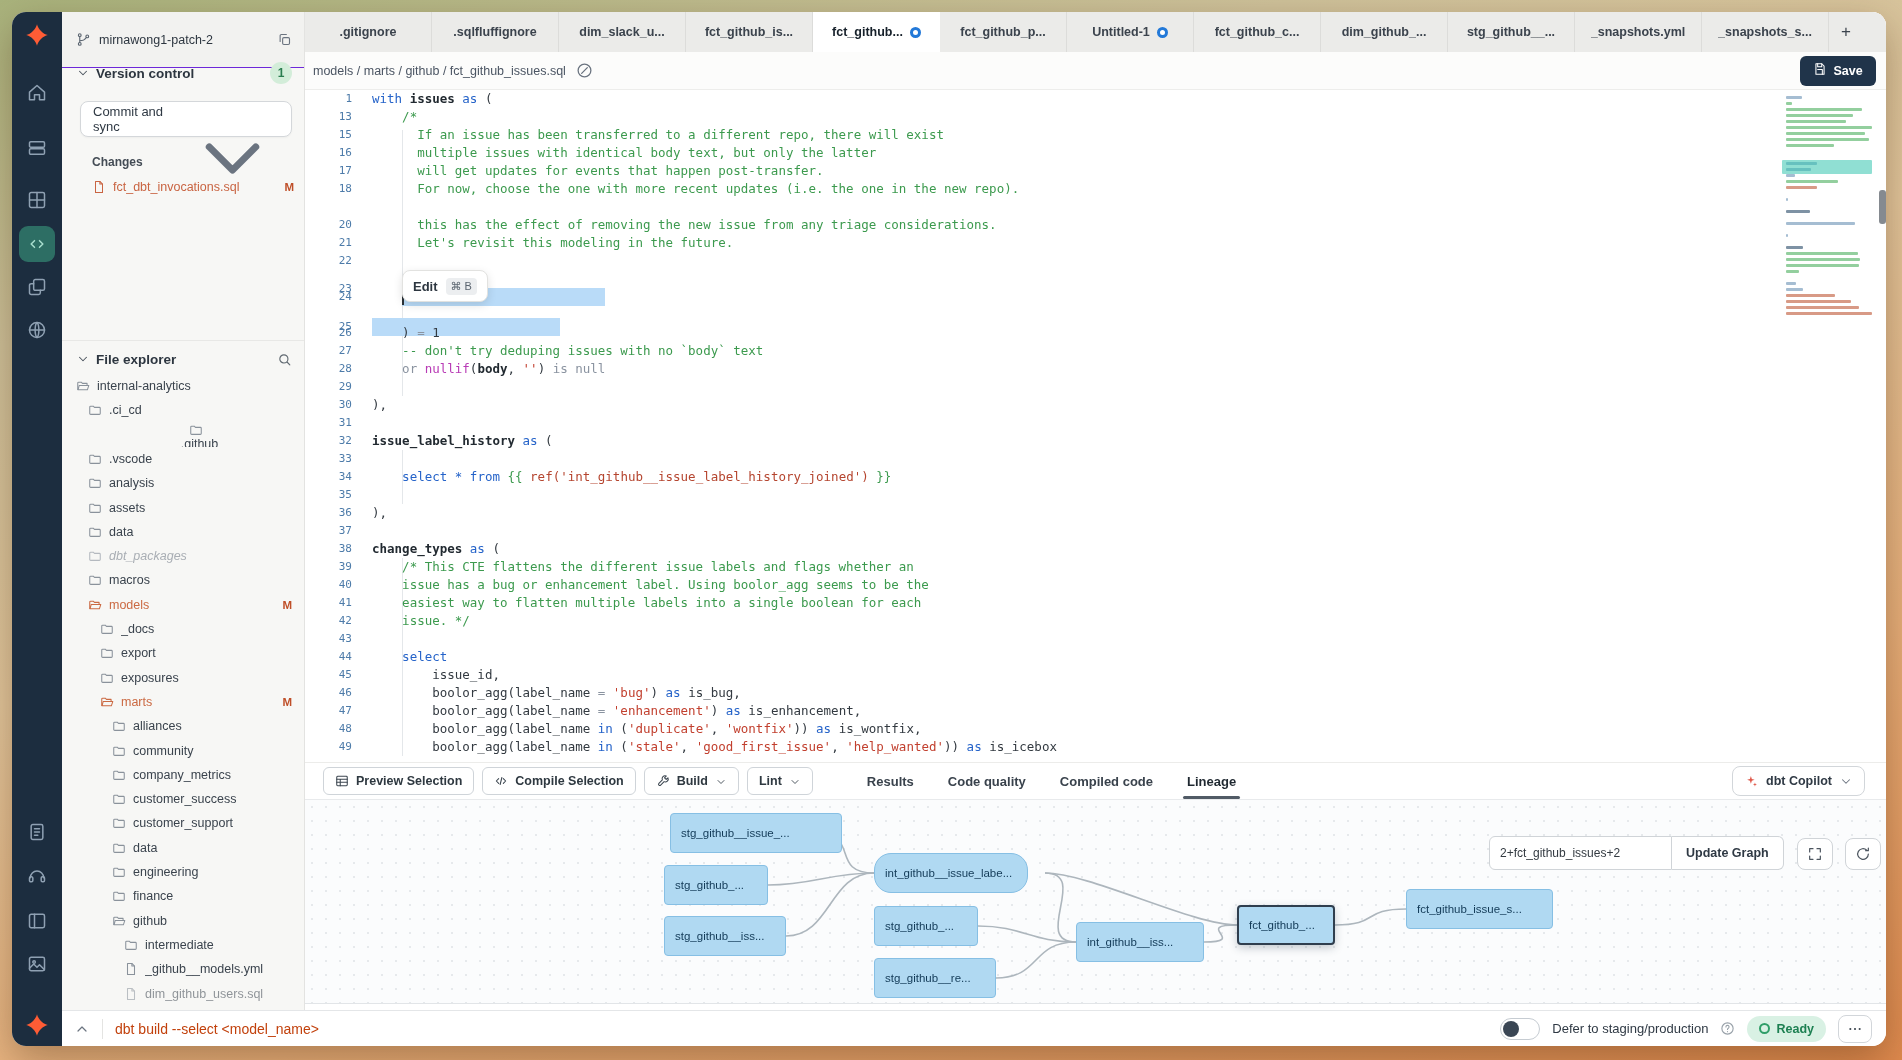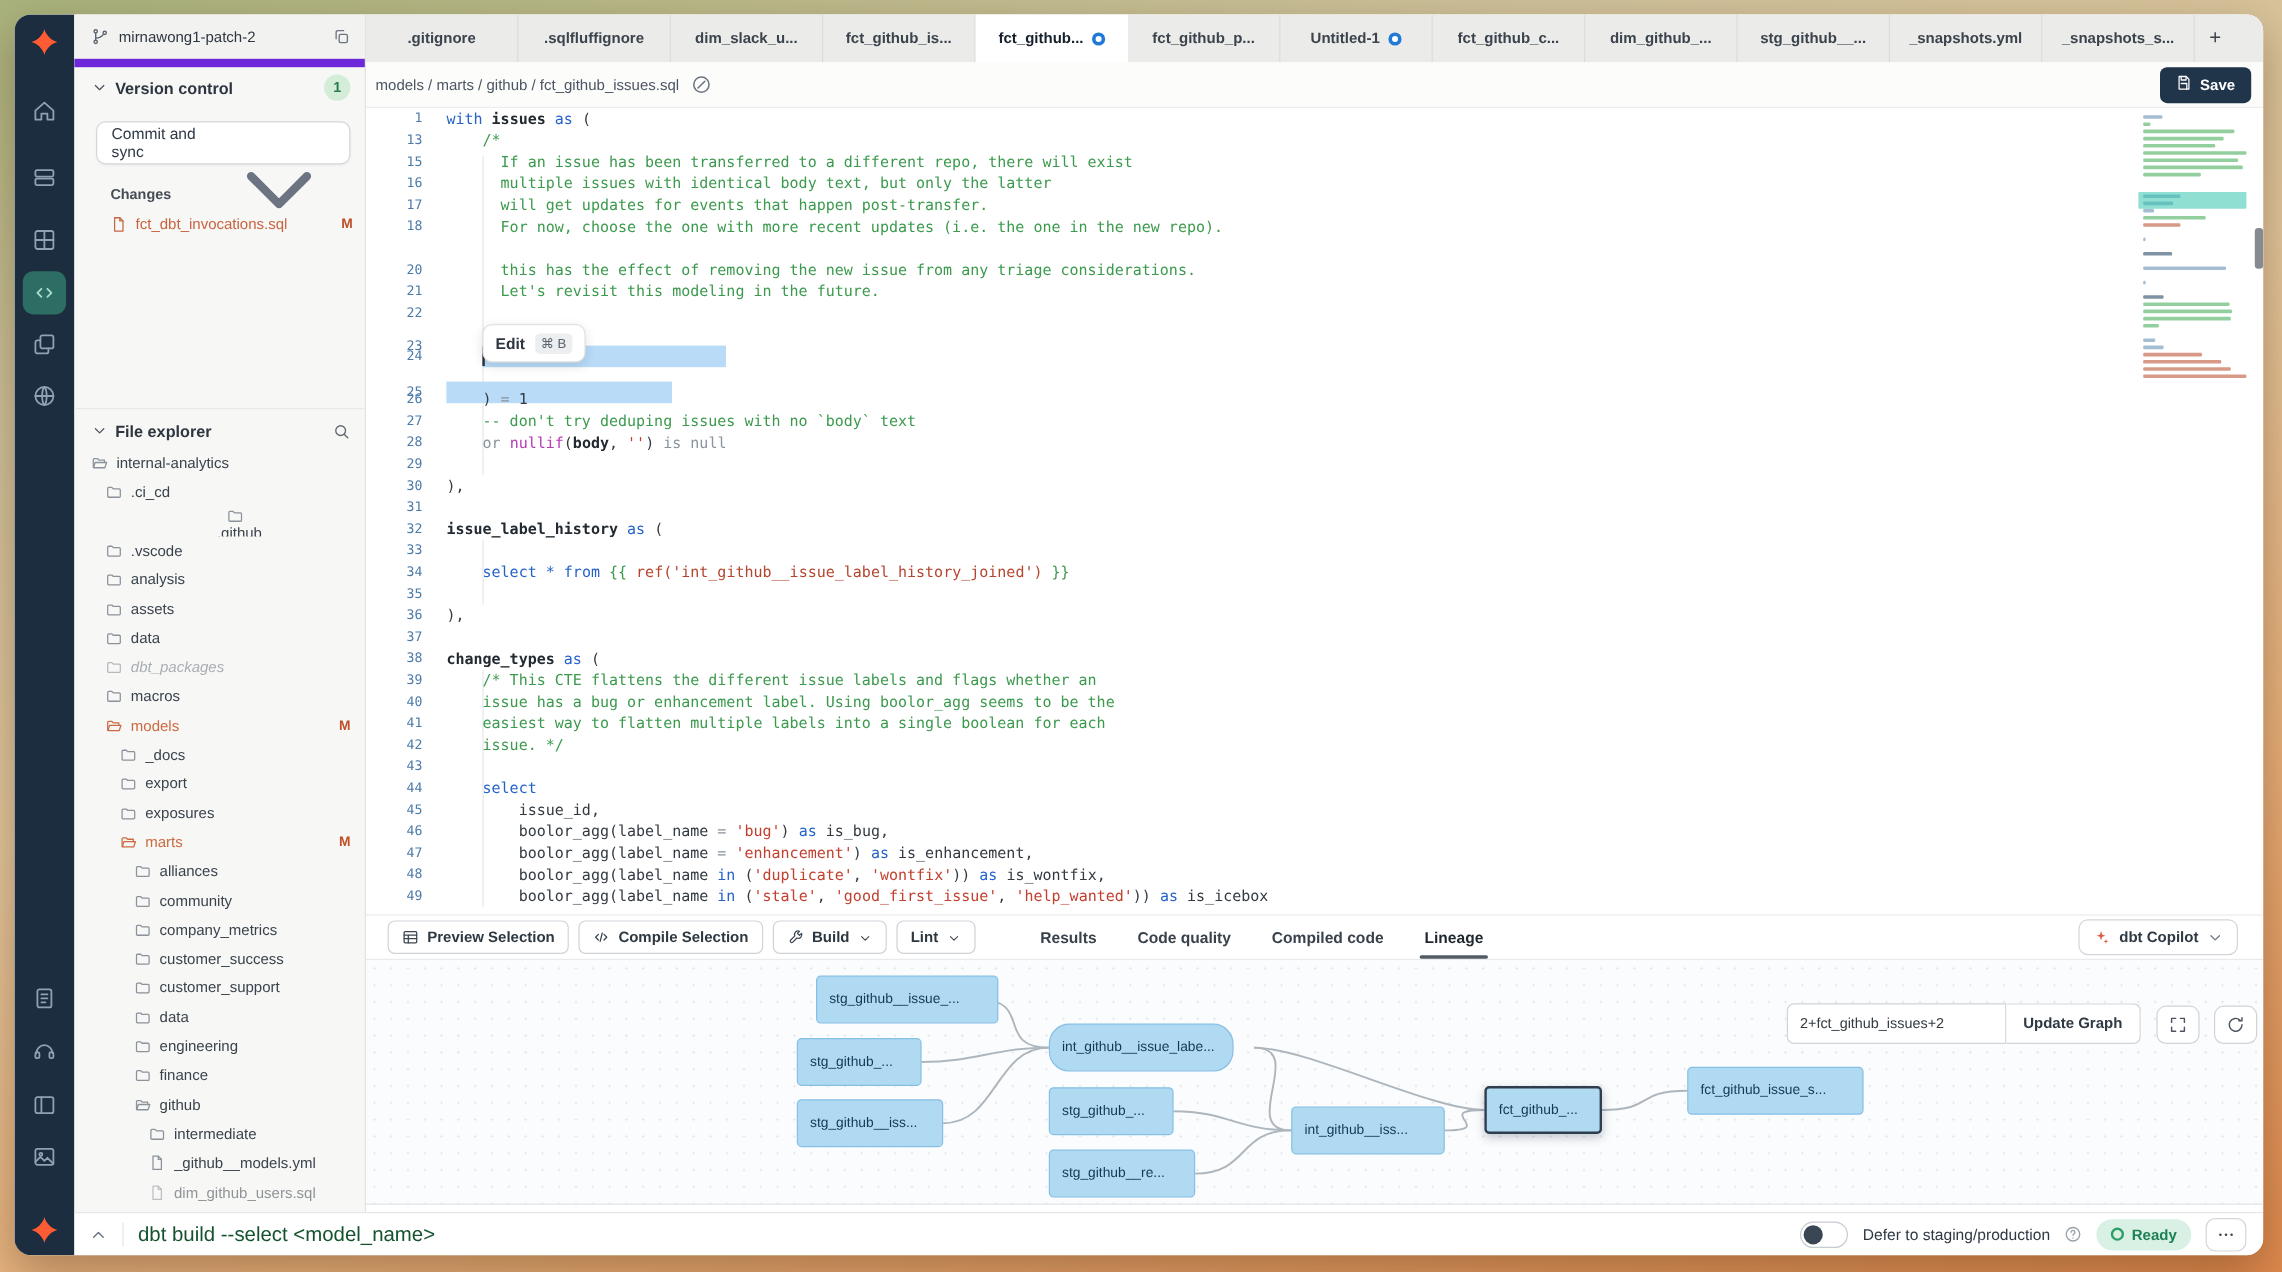--- a/index.html
+++ b/index.html
@@ -8,21 +8,21 @@
   .window{position:absolute;left:12px;top:12px;width:1874px;height:1034px;border-radius:14px;overflow:hidden;background:#fff;box-shadow:0 14px 40px rgba(60,30,0,.35)}
   
   .rail{position:absolute;left:0;top:0;width:50px;height:100%;background:#1c2d3f}
   .rail .ricon{position:absolute;left:15px;width:20px;height:20px;color:#8fa1b3}
   .rail .ricon svg{width:100%;height:100%}
   .rail .logo{color:#ff5c35;width:26px;height:26px;left:12px}
   .rail .tile{left:7px;width:36px;height:36px;border-radius:9px;background:#2d6e64;color:#a7ddcd;display:flex;align-items:center;justify-content:center}
   .rail .tile svg{width:20px;height:20px}
   
   .sidebar{position:absolute;left:50px;top:0;width:243px;height:998px;background:#f7f7f5;border-right:1px solid #e3e3e1}
-  .branchrow{position:absolute;left:0;top:0;width:100%;height:44px;display:flex;align-items:center;padding:0 12px 0 14px;border-bottom:7px solid #6d28d9;background:#f2f2f0}
+  .branchrow{position:absolute;left:0;top:0;width:100%;height:56px;display:flex;align-items:center;padding:0 12px 0 14px;border-bottom:1px solid #6d28d9;background:#f2f2f0}
   .branchrow .bicon{width:15px;height:15px;color:#5b6570;flex:none}
   .branchrow .bname{font-size:12.5px;color:#2d3640;font-weight:500;margin-left:8px;flex:1;white-space:nowrap;overflow:hidden}
   .branchrow .cicon{width:15px;height:15px;color:#6b7480;flex:none}
   .vc-header{position:absolute;left:14px;right:12px;top:48px;height:26px;display:flex;align-items:center}
   .chev{width:14px;height:14px;color:#4c555f}
   .sec-title{font-size:13.5px;font-weight:700;color:#2d3640;margin-left:6px;flex:1}
   .badge{width:22px;height:22px;border-radius:50%;background:#d3edd9;color:#2a7d4f;font-size:12px;font-weight:600;display:flex;align-items:center;justify-content:center}
   .commit{position:absolute;left:18px;top:89px;width:212px;height:36px;border:1px solid #d4d7da;border-radius:8px;background:#fff;display:flex;align-items:center;padding:0 12px;box-shadow:0 1px 2px rgba(0,0,0,.04);cursor:pointer}
   .commit span{font-size:13px;color:#2f3944;font-weight:500;flex:1;text-align:left}
   .commit .chev{color:#6b7480}
@@ -97,21 +97,21 @@
   .lnode.sel{border:2px solid #2f3e4e;box-shadow:0 3px 8px rgba(30,50,70,.25)}
   .lctl{position:absolute;display:flex;align-items:center}
   .lin{width:183px;height:34px;border:1px solid #d0d4d8;border-radius:6px 0 0 6px;background:#fff;font-size:12px;color:#333a41;padding:0 10px;font-family:"Liberation Sans",sans-serif}
   .lupd{height:34px;border:1px solid #d0d4d8;border-left:none;border-radius:0 6px 6px 0;background:#fff;font-size:12.5px;font-weight:600;color:#2f3944;padding:0 14px;cursor:pointer}
   .libtn{width:36px;height:32px;border:1px solid #d0d4d8;border-radius:8px;background:#fff;display:flex;align-items:center;justify-content:center;color:#4c555f;cursor:pointer}
   .libtn svg{width:16px;height:16px}
   
   .commandbar{position:absolute;left:50px;top:998px;width:1824px;height:36px;background:#fff;border-top:1px solid #e4e6e8;display:flex;align-items:center;padding:0 14px 0 12px}
   .cb-caret{width:16px;height:16px;color:#6b7480;cursor:pointer}
   .cb-div{width:1px;height:20px;background:#e4e4e2;margin:0 12px}
-  .cb-cmd{font-size:17px;color:#14532d}
+  .cb-cmd{font-size:14px;color:#c2410c}
   .cb-right{margin-left:auto;display:flex;align-items:center;gap:12px}
   .toggle{width:40px;height:22px;border-radius:11px;border:1px solid #c6ccd2;background:#fff;position:relative;cursor:pointer}
   .toggle .knob{position:absolute;left:2px;top:2px;width:16px;height:16px;border-radius:50%;background:#3a4654}
   .defer{font-size:13px;font-weight:500;color:#2f3944}
   .qicon{width:15px;height:15px;color:#98a1a9;cursor:pointer}
   .ready{height:26px;border-radius:13px;background:#d9f1e4;display:flex;align-items:center;gap:6px;padding:0 12px}
   .ready .ring{width:11px;height:11px;border-radius:50%;border:2px solid #2f9e68}
   .ready .rtext{font-size:12.5px;font-weight:600;color:#1d8052}
   .dotsbtn{width:34px;height:28px;border:1px solid #d2d6da;border-radius:8px;background:#fff;display:flex;align-items:center;justify-content:center;color:#3c454f;cursor:pointer}
   .dotsbtn svg{width:16px;height:16px}
@@ -609,21 +609,21 @@
                   <path d="M4 9V4h5M15 4h5v5M20 15v5h-5M9 20H4v-5"></path>
                 </svg>
               </span>
             <span class="libtn" id="i-refresh">
                 <svg viewBox="0 0 24 24" fill="none" stroke="currentColor" stroke-width="1.8" stroke-linecap="round" stroke-linejoin="round">
                   <path d="M20 12a8 8 0 1 1-2.4-5.7"></path>
                   <path d="M20 3v4h-4"></path>
                 </svg>
               </span>
           </div>
-        <div class="lnode" style="left: 375px; top: 13px; width: 152px;">stg_github__issue_...</div>
+        <div class="lnode" style="left: 365px; top: 13px; width: 172px;">stg_github__issue_...</div>
             <div class="lnode" style="left: 359px; top: 65px; width: 104px;">stg_github_...</div>
             <div class="lnode" style="left: 359px; top: 116px; width: 122px;">stg_github__iss...</div>
             <div class="lnode" style="left: 569px; top: 53px; width: 154px; border-radius: 17px;">int_github__issue_labe...</div>
             <div class="lnode" style="left: 569px; top: 106px; width: 104px;">stg_github_...</div>
             <div class="lnode" style="left: 569px; top: 158px; width: 122px;">stg_github__re...</div>
             <div class="lnode" style="left: 771px; top: 122px; width: 128px;">int_github__iss...</div>
             <div class="lnode sel" style="left: 932px; top: 105px; width: 98px;">fct_github_...</div>
             <div class="lnode" style="left: 1101px; top: 89px; width: 147px;">fct_github_issue_s...</div>
           </div>
       </div>

